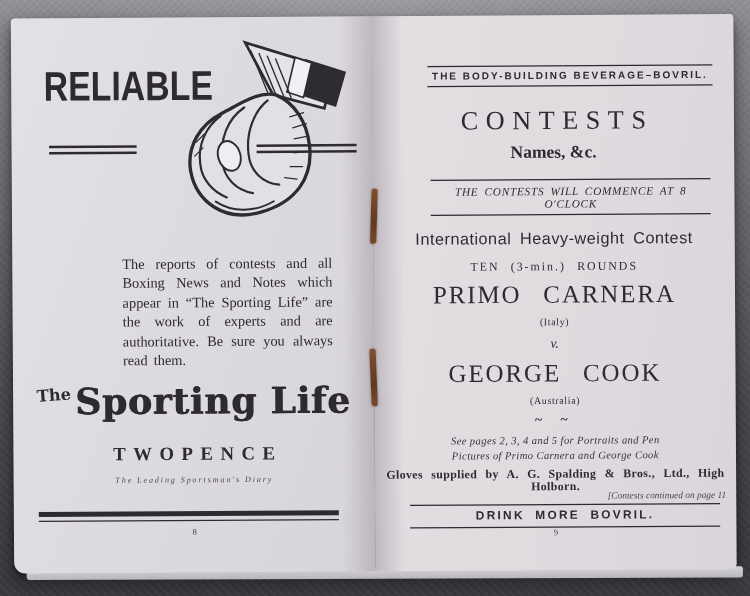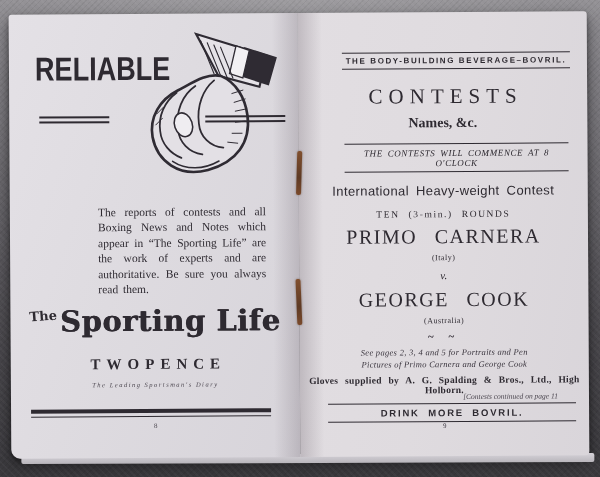--- a/index.html
+++ b/index.html
@@ -106,21 +106,21 @@
   .boxer.two { top:276px; }
   .country { font-size:8px; letter-spacing:0.5px; }
   .country.one { top:241px; }
   .country.two { top:304px; }
   .versus { top:257px; font-style:italic; font-size:11px; }
   .ornament { top:318px; font-size:11px; font-weight:bold; letter-spacing:6px; color:#3a353e; }
   .note { font-style:italic; font-size:8.5px; letter-spacing:0.3px; color:#38333c; }
   .note.l1 { top:335px; }
   .note.l2 { top:347px; }
   .gloves { top:363px; font-size:9.5px; font-weight:bold; word-spacing:4px; letter-spacing:0.3px; }
-  .continued { top:380px; right:31px; font-style:italic; font-size:7.5px; color:#4a454e; }
+  .continued { top:380px; right:8px; font-style:italic; font-size:7.5px; color:#4a454e; }
   .bovril {
     top:391px; left:28px; width:248px; padding:3px 0; text-align:center;
     border-top:1.5px solid #2e2a31; border-bottom:1.5px solid #2e2a31;
     font-family:"Liberation Sans", sans-serif; font-size:9.5px; font-weight:bold;
     letter-spacing:1.8px; word-spacing:4px;
   }
   .pagenum.rp { top:410px; }
 </style>
 </head>
 <body>

